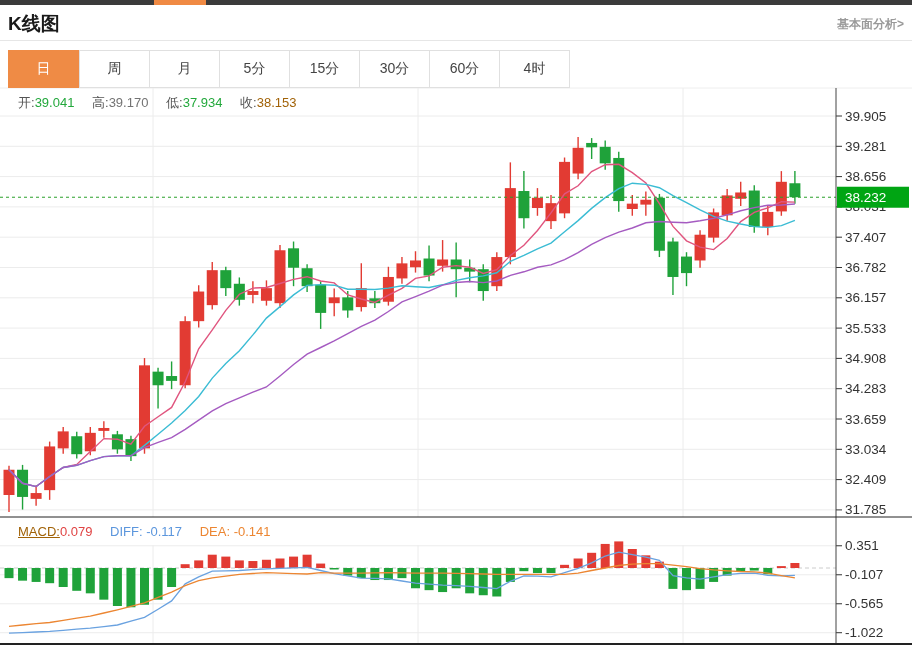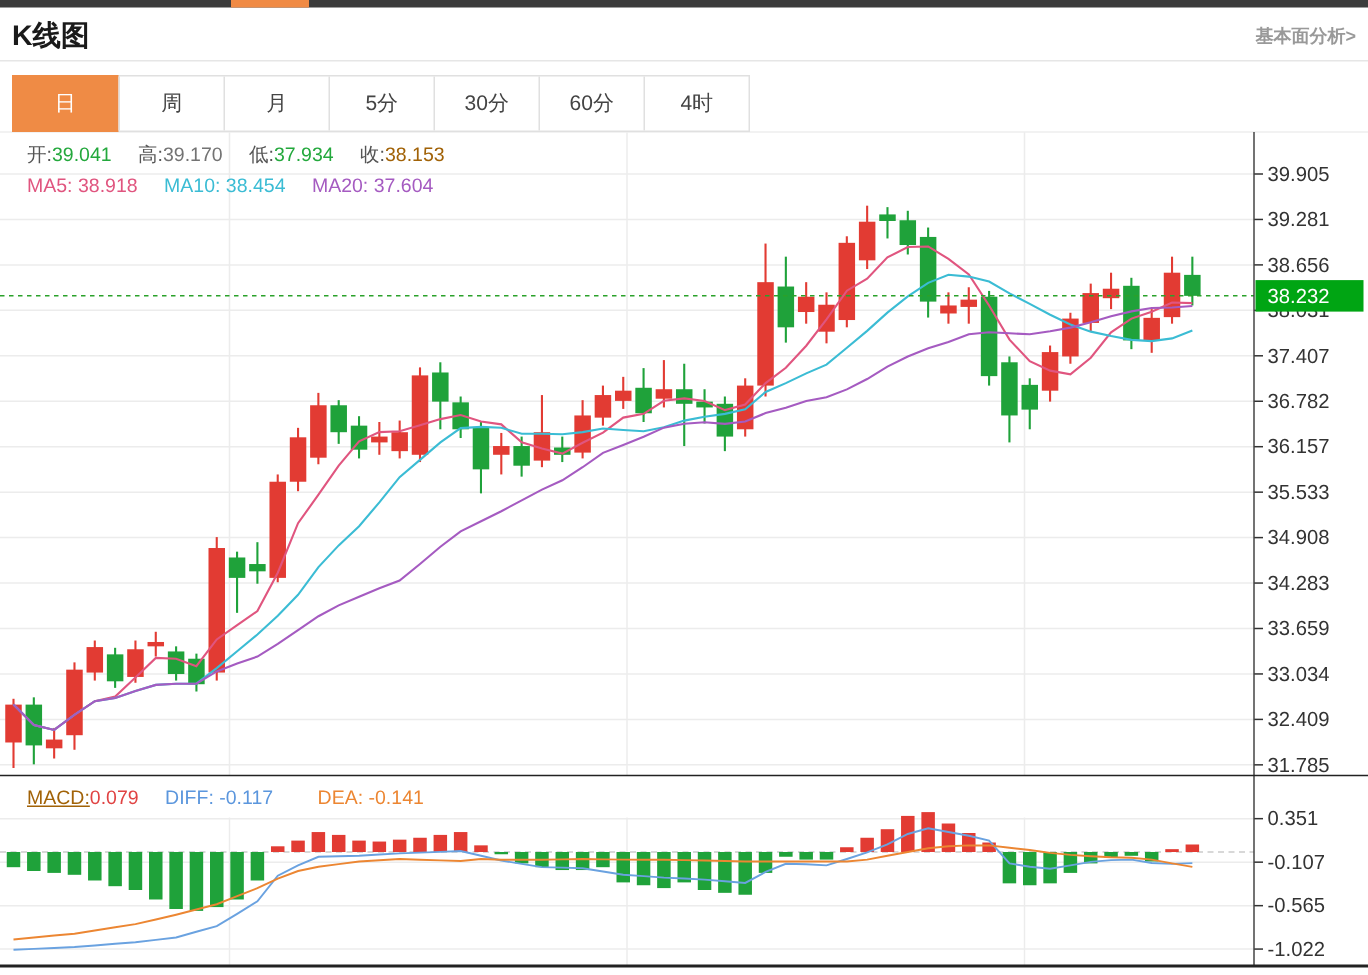--- a/index.html
+++ b/index.html
@@ -293,37 +293,33 @@
 
   <div class="hdr-title">K线图</div>
   <div class="hdr-link">基本面分析&gt;</div>
   <div class="hdr-rule"></div>
 
   <div class="tabs">
     <div class="tab selected">日</div>
     <div class="tab">周</div>
     <div class="tab">月</div>
     <div class="tab">5分</div>
+    <div class="tab">15分</div>
     <div class="tab">30分</div>
     <div class="tab">60分</div>
     <div class="tab">4时</div>
   </div>
 
   <div id="ohlc-legend" class="legend">
     <span class="pair"><span class="lab">开:</span><span style="color: rgb(35, 168, 60);">39.041</span></span>
     <span class="pair"><span class="lab">高:</span><span style="color: #737373;">39.170</span></span>
     <span class="pair"><span class="lab">低:</span><span style="color: rgb(35, 168, 60);">37.934</span></span>
     <span class="pair"><span class="lab">收:</span><span style="color: #a16207;">38.153</span></span>
   </div>
 
-  <div id="ma-legend" class="legend">
-    <span class="pair"><span style="color: rgb(224, 85, 127);">MA5:</span> <span style="color: rgb(224, 85, 127);">38.918</span></span>
-    <span class="pair"><span style="color: rgb(59, 188, 212);">MA10:</span> <span style="color: rgb(59, 188, 212);">38.454</span></span>
-    <span class="pair"><span style="color: rgb(165, 91, 193);">MA20:</span> <span style="color: rgb(165, 91, 193);">37.604</span></span>
-  </div>
 
   <div id="macd-legend" class="legend">
     <span class="pair"><span style="color: #a16207; text-decoration: underline;">MACD:</span><span style="color: rgb(224, 67, 67);">0.079</span></span>
     <span class="pair"><span style="color: rgb(91, 150, 221);">DIFF:</span> <span style="color: rgb(91, 150, 221); text-align: center;">-0.117</span></span>
-    <span class="pair"><span style="color: rgb(236, 134, 50); margin-left: 12px;">DEA:</span> <span style="color: rgb(236, 134, 50);">-0.141</span></span>
+    <span class="pair"><span style="color: rgb(236, 134, 50);">DEA:</span> <span style="color: rgb(236, 134, 50);">-0.141</span></span>
   </div>
 
 </div>
 
 </body></html>

